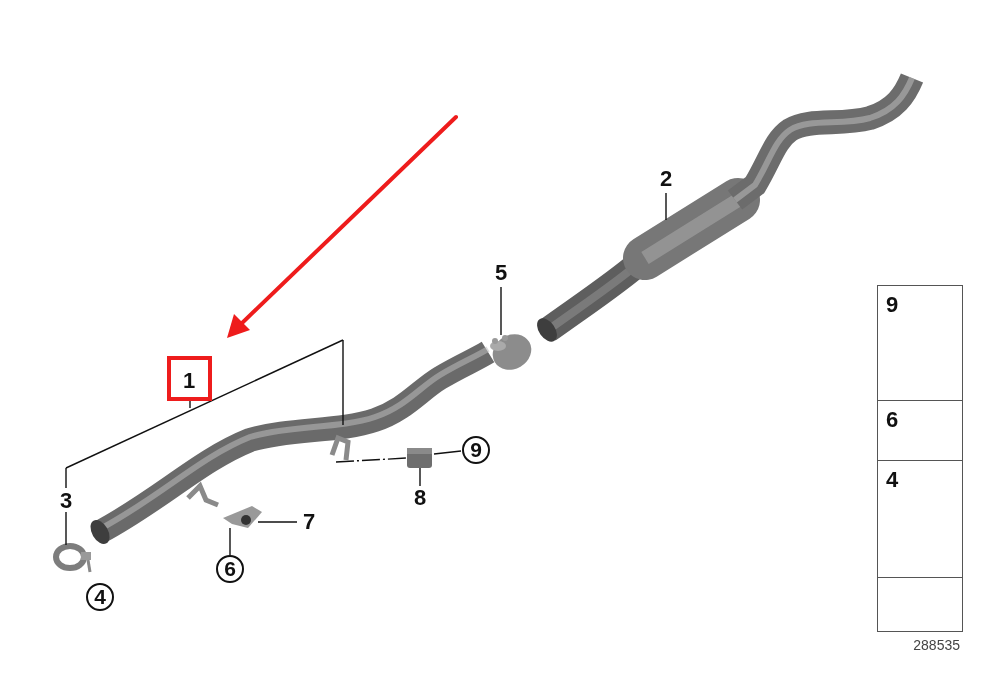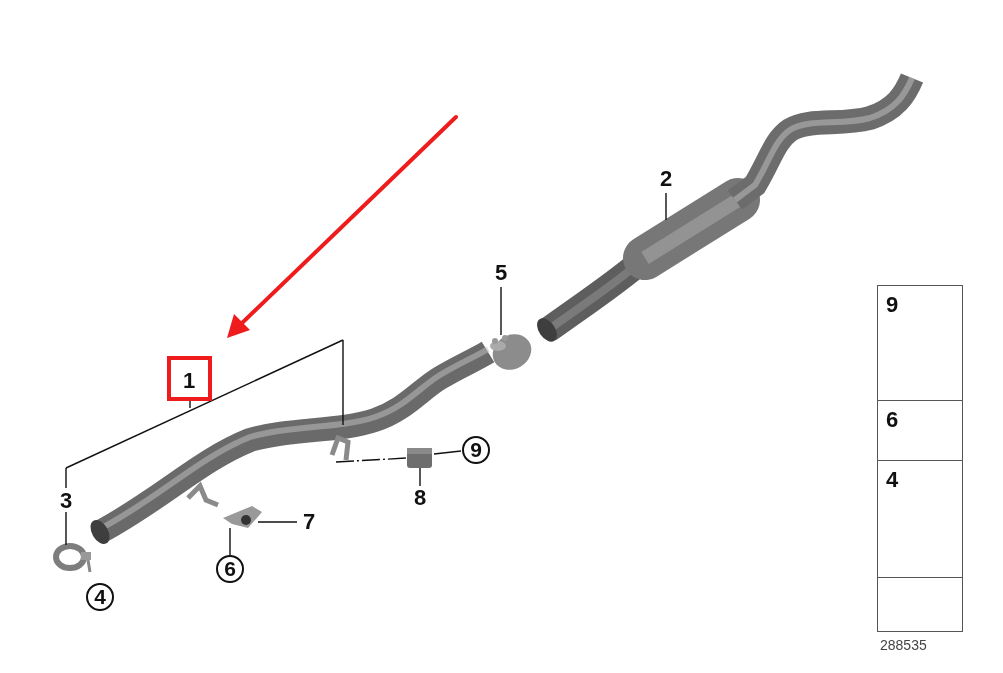--- a/index.html
+++ b/index.html
@@ -12,21 +12,21 @@
           display: flex; align-items: center; justify-content: center; font-weight: 700;
           font-size: 21px; color: #111; background: #fff; box-sizing: border-box;
           font-family: "Liberation Sans", sans-serif; }
   .hl-box { position: absolute; border: 4px solid #ee1c1c; box-sizing: border-box; }
   .side-box { position: absolute; left: 877px; top: 285px; width: 86px; height: 347px;
               border: 1.5px solid #555; box-sizing: border-box; background: #fff; }
   .cell { position: absolute; left: 0; width: 100%; border-bottom: 1.5px solid #555; box-sizing: border-box; }
   .cell:last-child { border-bottom: none; }
   .cell-num { position: absolute; left: 8px; top: 6px; font-weight: 700; font-size: 22px; color: #111;
               font-family: "Liberation Sans", sans-serif; }
-  .ref-num { position: absolute; left: 880px; top: 637px; width: 80px; text-align: left;
+  .ref-num { position: absolute; left: 880px; top: 637px; width: 80px; text-align: right;
              font-size: 14px; color: #444; font-family: "Liberation Sans", sans-serif; }
 </style>
 </head>
 <body>
 
 <svg id="canvas" width="1003" height="673" viewBox="0 0 1003 673">
   <defs>
     <linearGradient id="pipeG" x1="0" y1="0" x2="0" y2="1">
       <stop offset="0" stop-color="#5d5d5d"></stop>
       <stop offset="0.35" stop-color="#9c9c9c"></stop>

